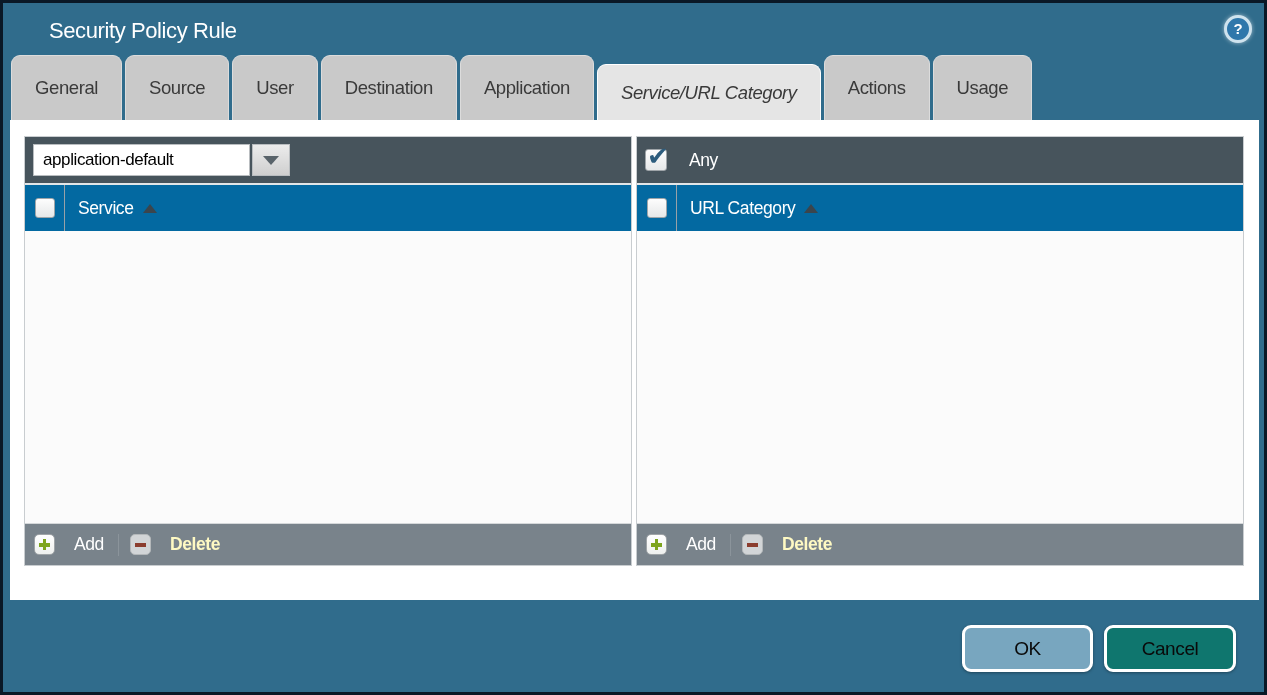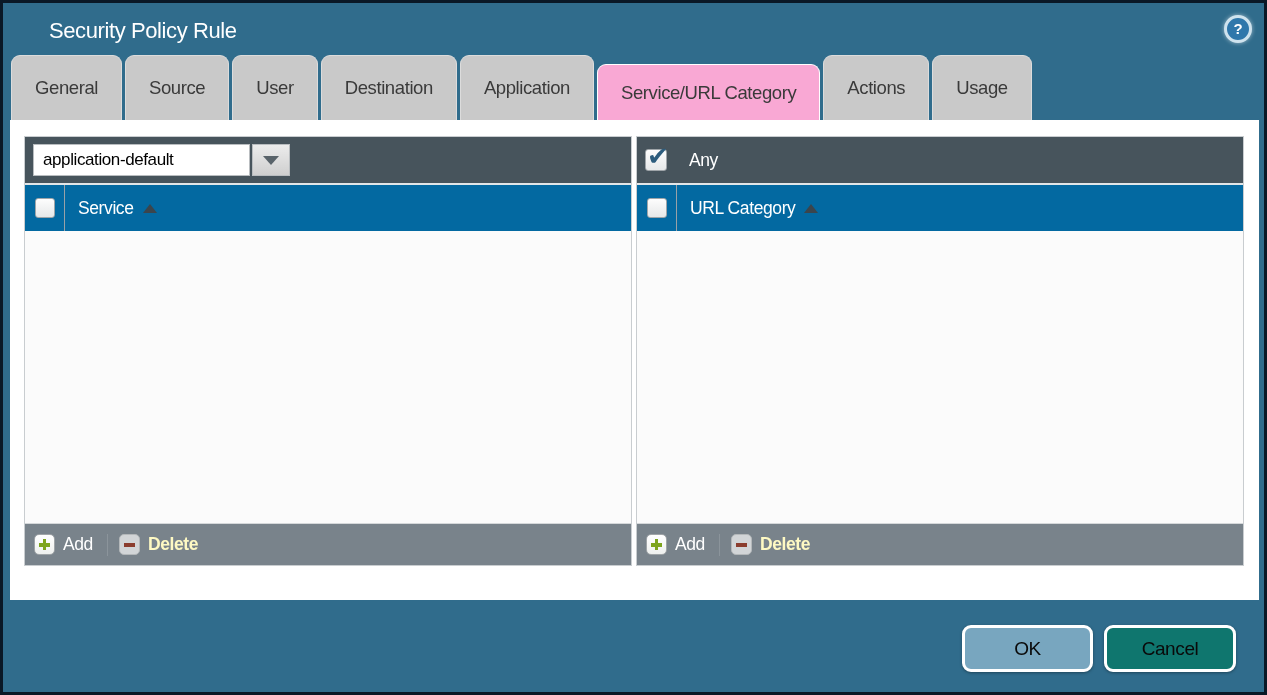--- a/index.html
+++ b/index.html
@@ -14,21 +14,21 @@
   .help { position:absolute; left:1221px; top:12px; width:28px; height:28px; border-radius:50%;
           background:#2f77ab; border:3px solid #cfe3ee; box-shadow:0 0 4px rgba(255,255,255,.55);
           color:#ffffff; font-size:15px; font-weight:bold; text-align:center; line-height:22px;
           letter-spacing:0; cursor:pointer; }
 
   
   .tabbar { position:absolute; left:8px; top:62px; height:55px; display:flex; gap:3px; align-items:flex-end; }
   .tab { height:65px; display:flex; align-items:center; padding:0 23px;
          background:#c9c9c9; border:1px solid #dcdcdc; border-bottom:none;
          border-radius:9px 9px 0 0; color:#3a3a3a; font-size:18.5px; cursor:pointer; white-space:nowrap; }
-  .tab.active { background:#f9a8d4; border-color:#ffffff; height:56px; position:relative; z-index:3; }
+  .tab.active { background:#e5e5e5; border-color:#ffffff; height:56px; position:relative; z-index:3;font-style:italic; }
 
   
   .content { position:absolute; left:7px; top:117px; width:1249px; height:480px; background:#ffffff; z-index:2; }
 
   .panel { position:absolute; top:16px; width:608px; height:430px; display:flex; flex-direction:column;
            border:1px solid #c9cdd0; background:#fbfbfb; }
   .panel.left { left:14px; } .panel.right { left:626px; }
 
   .ptoolbar { height:46px; background:#47545c; display:flex; align-items:center; padding-left:8px; flex:0 0 auto; }
   .pheader  { height:48px; background:#0369a1; border-top:2px solid #e3e6e8; display:flex; align-items:stretch; flex:0 0 auto; }
@@ -53,21 +53,21 @@
                       font-size:26px; font-weight:bold; letter-spacing:0; }
 
   .cbcell { width:40px; display:flex; align-items:center; justify-content:center; border-right:1px solid #99a1a7; }
   .colhead { display:flex; align-items:center; color:#ffffff; font-size:17.5px; padding-left:13px; }
   .tri-up { width:0; height:0; border-left:7px solid transparent; border-right:7px solid transparent;
             border-bottom:9px solid #3b454c; margin-left:9px; }
 
   .anylabel { color:#ffffff; font-size:17.5px; margin-left:22px; }
 
   
-  .fbtn { display:flex; align-items:flex-start; gap:8px; cursor:pointer; }
+  .fbtn { display:flex; align-items:flex-start; gap:19px; cursor:pointer; }
   .fbtn .lbl { color:#ffffff; font-size:17.5px; }
   .fbtn.disabled { cursor:default; }
   .fbtn.disabled .lbl { color:#fef9c3;font-weight:bold; }
   .ficon { width:21px; height:21px; border-radius:5px; position:relative; flex:0 0 auto; }
   .ficon.add { background:linear-gradient(#ffffff,#eef0ee); border:1px solid #9fa4a7; }
   .ficon.add::before { content:""; position:absolute; left:4px; top:8px; width:11px; height:3.5px; background:#7da41d; }
   .ficon.add::after  { content:""; position:absolute; left:7.8px; top:4px; width:3.5px; height:11px; background:#7da41d; }
   .ficon.del { background:#d2d5d7; border:1px solid #b4b8ba; }
   .ficon.del::before { content:""; position:absolute; left:4px; top:8px; width:11px; height:3.5px; background:#8b3d2e; }
   .fsep { width:1px; height:22px; background:#8b949b; margin:0 11px 0 14px; }

